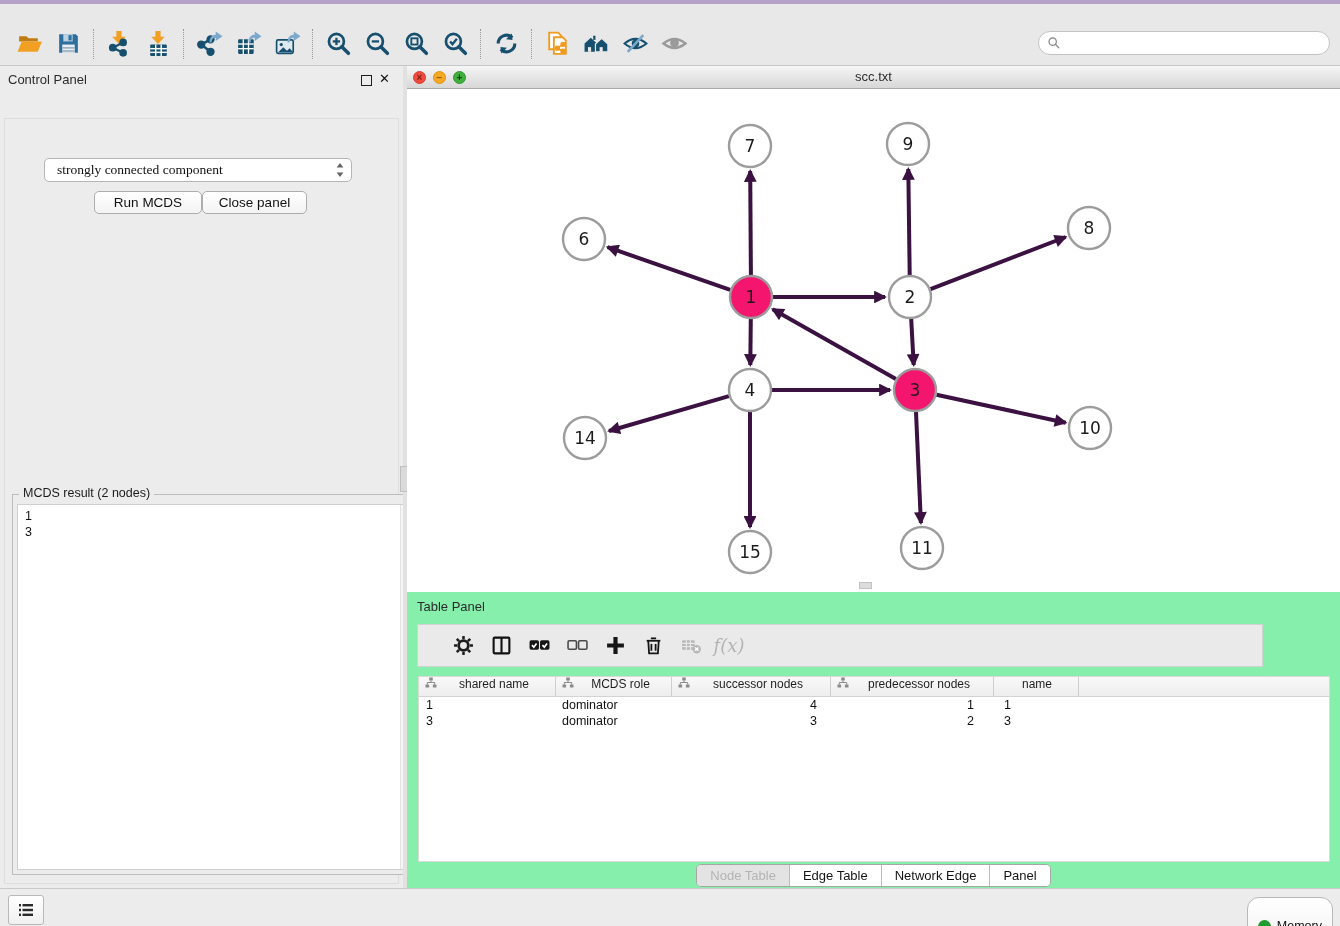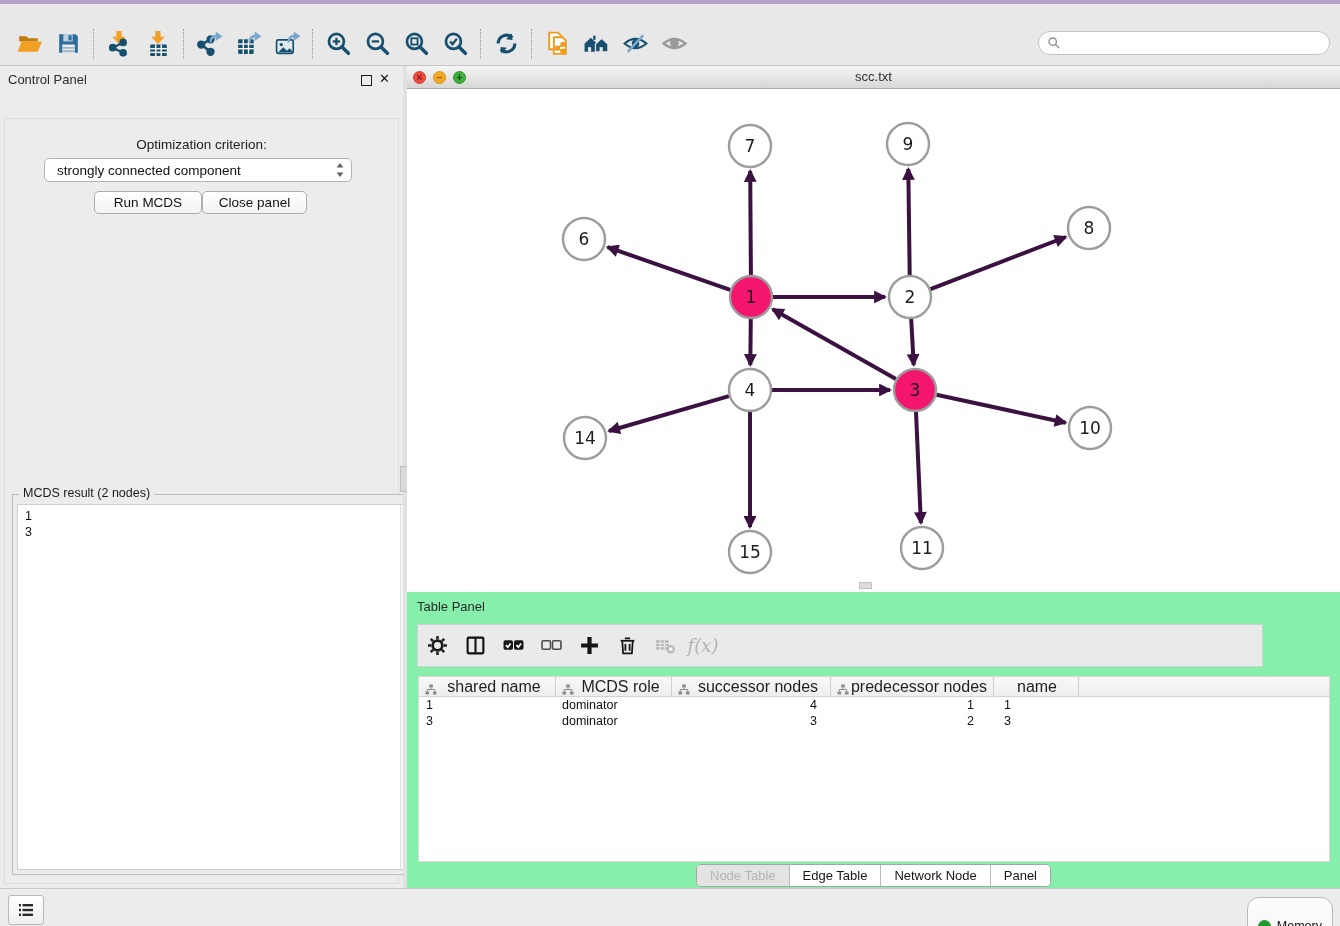--- a/index.html
+++ b/index.html
@@ -26,21 +26,21 @@
   .float-ic{position:absolute;width:9px;height:9px;border:1.7px solid #1d1d1d;top:9px;box-sizing:content-box;cursor:pointer;}
   .close-ic{position:absolute;top:6px;font-size:13px;font-weight:bold;color:#111;cursor:pointer;line-height:13px;}
   .cp-content{position:absolute;left:4px;top:52px;right:4px;bottom:4px;border:1px solid #dddddd;}
   .cp-tabs{position:absolute;top:30px;left:0;width:100%;text-align:center;}
   .segctl{display:inline-flex;border:1px solid #a6a6a6;border-radius:5px;overflow:hidden;background:#fff;vertical-align:top;}
   .seg{padding:2px 13px;font-size:13px;line-height:17px;color:#151515;border-right:1px solid #bcbcbc;background:#fff;cursor:pointer;white-space:nowrap;}
   .seg:last-child{border-right:none;}
   .seg.sel{background:#e3e3e3;color:#b4b4b4;}
   .opt-label{position:absolute;top:71px;left:0;width:100%;text-align:center;font-size:13.5px;color:#1c1c1c;}
   .selectbox{position:absolute;left:44px;top:92px;width:308px;height:24px;background:#fff;border:1px solid #b5b5b5;border-radius:5px;display:flex;align-items:center;box-sizing:border-box;padding:0 6px 0 12px;font-size:13.5px;color:#111;cursor:pointer;}
-  .selectbox .val{flex:1;}
+  .selectbox .val{flex:1;font-family:Liberation Serif, serif;}
   .selectbox svg{width:10px;height:18px;}
   .btn{position:absolute;height:23px;background:linear-gradient(#ffffff,#f3f3f3);border:1px solid #adadad;border-radius:5px;font-size:13.5px;color:#111;text-align:center;line-height:21px;box-sizing:border-box;cursor:pointer;}
   .fieldset{position:absolute;left:12px;top:428px;width:406px;height:381px;border:1px solid #bdbdbd;background:#ececec;box-sizing:border-box;}
   .legend{position:absolute;left:6px;top:-9px;background:#ececec;padding:0 4px;font-size:12.5px;color:#1b1b1b;}
   .resultbox{position:absolute;left:4px;top:9px;right:4px;bottom:4px;background:#fff;border:1px solid #cfcfcf;}
   .result-lines{font-size:12.5px;line-height:16px;padding:3px 7px;color:#111;}
   .result-scroll{position:absolute;right:0;top:0;bottom:0;width:11px;background:#f6f6f6;border-left:1px solid #e2e2e2;}
   
   .vsplit{position:absolute;left:403px;top:66px;width:4px;height:822px;background:#e1e1e1;cursor:col-resize;}
   .vgrip{position:absolute;left:-3px;top:400px;width:8px;height:24px;background:#dadada;border:1px solid #bfbfbf;}
@@ -51,27 +51,27 @@
   .mac{position:absolute;top:5px;width:13px;height:13px;border-radius:50%;box-sizing:border-box;font-size:10px;line-height:11px;text-align:center;font-weight:bold;cursor:pointer;}
   .mac.red{left:6px;background:#ef4b3e;border:1px solid #d83a2e;color:#7e1d14;}
   .mac.yel{left:26px;background:#f5a923;border:1px solid #dd9314;color:#8a5d00;}
   .mac.grn{left:46px;background:#41af3e;border:1px solid #2f962d;color:#0d4d0c;}
   .nf-canvas{position:absolute;left:0;top:23px;width:933px;height:503px;background:#fff;}
   .nf-canvas svg{position:absolute;left:0;top:0;}
   .canvas-grip{position:absolute;left:452px;bottom:3px;width:13px;height:7px;background:#dcdcdc;border:1px solid #c2c2c2;box-sizing:border-box;cursor:row-resize;}
   
   .tablepanel{position:absolute;left:407px;top:592px;width:933px;height:296px;background:#86efac;}
   .tp-title{position:absolute;left:10px;top:7px;font-size:13px;color:#2b2b2b;}
-  .tp-toolbar{position:absolute;left:10px;top:32px;width:846px;height:43px;background:#eaeaea;border:1px solid #d2d2d2;display:flex;align-items:center;padding-left:0;box-sizing:border-box;}
+  .tp-toolbar{position:absolute;left:10px;top:32px;width:846px;height:43px;background:#eaeaea;border:1px solid #d2d2d2;display:flex;align-items:center;padding-left:26px;box-sizing:border-box;}
   .tbicon{width:38px;height:36px;display:flex;align-items:center;justify-content:center;cursor:pointer;}
   .tbicon svg{width:21px;height:21px;}
   .fx{font-family:"DejaVu Serif","Liberation Serif",serif;font-style:italic;color:#b3b3b3;font-size:18px;}
   .tp-table{position:absolute;left:11px;top:84px;width:912px;height:186px;background:#fff;border:1px solid #d9d9d9;box-sizing:border-box;overflow:hidden;}
   .thead{display:flex;height:19px;background:linear-gradient(#f8f8f8,#eeeeee);border-bottom:1px solid #d3d3d3;}
-  .th{display:flex;align-items:flex-end;border-right:1px solid #cfcfcf;box-sizing:border-box;font-size:16px;color:#1f1f1f;padding-left:6px;}
+  .th{display:flex;align-items:flex-start;border-right:1px solid #cfcfcf;box-sizing:border-box;font-size:12px;color:#1f1f1f;padding-left:6px;}
   .th .lbl{flex:1;text-align:center;padding-right:4px;white-space:nowrap;}
   .th svg{width:12px;height:12px;flex:none;}
   .trow{display:flex;height:16px;font-size:12.5px;color:#111;align-items:center;}
   .td{box-sizing:border-box;overflow:hidden;white-space:nowrap;}
   .tp-tabs{position:absolute;top:272px;left:0;width:100%;text-align:center;}
   
   .statusbar{position:absolute;left:0;top:888px;width:100%;height:38px;background:#ececec;border-top:1px solid #c9c9c9;box-sizing:border-box;}
   .sb-left{position:absolute;left:8px;top:6px;width:34px;height:28px;background:linear-gradient(#ffffff,#f0f0f0);border:1px solid #b9b9b9;border-radius:3px;display:flex;align-items:center;justify-content:center;cursor:pointer;}
   .sb-left svg{width:18px;height:18px;}
   .sb-mem{position:absolute;right:7px;top:8px;height:26px;padding:15px 10px;background:linear-gradient(#ffffff,#f0f0f0);border:1px solid #b9b9b9;border-radius:12px;display:flex;align-items:center;gap:6px;font-size:12.5px;color:#111;cursor:pointer;}
@@ -261,21 +261,20 @@
         </svg>
       <input placeholder="" style="">
     </div>
   </div>
 
   <div class="control-panel">
     <div class="cp-title">Control Panel</div>
     <span class="float-ic" style="left:361px"></span>
     <span class="close-ic" style="left:379px">✕</span>
     <div class="cp-content"></div>
-    <div class="opt-label">Optimization criterion:</div>
     <div class="selectbox">
       <span class="val">strongly connected component</span>
       <svg viewBox="0 0 10 18">
           <path d="M5 2 L8.4 6.6 H1.6 Z" fill="#636363"></path>
           <path d="M5 16 L1.6 11.4 H8.4 Z" fill="#636363"></path>
         </svg>
     </div>
     <div class="btn" style="left:94px;top:125px;width:108px">Run MCDS</div>
     <div class="btn" style="left:202px;top:125px;width:105px">Close panel</div>
     <div class="fieldset">
@@ -487,21 +486,21 @@
             <span class="td" style="width:116px;text-align:left;padding-left:6px;padding-right:0px">dominator</span>
             <span class="td" style="width:159px;text-align:right;padding-left:0px;padding-right:14px">3</span>
             <span class="td" style="width:163px;text-align:right;padding-left:0px;padding-right:20px">2</span>
             <span class="td" style="width:85px;text-align:left;padding-left:10px;padding-right:0px">3</span>
           </div>
         </div>
     </div>
     <div class="tp-tabs" id="table-tabs"><span class="segctl">
           <span class="seg sel">Node Table</span>
           <span class="seg">Edge Table</span>
-          <span class="seg">Network Node</span>
+          <span class="seg">Network Edge</span>
           <span class="seg">Panel</span>
         </span></div>
   </div>
 
   <div class="statusbar">
     <div class="sb-left">
       <svg viewBox="0 0 18 18">
           <g fill="#2a2a2a">
             <rect x="2" y="3" width="2" height="2.4"></rect>
             <rect x="5.5" y="3" width="10.5" height="2.4"></rect>

